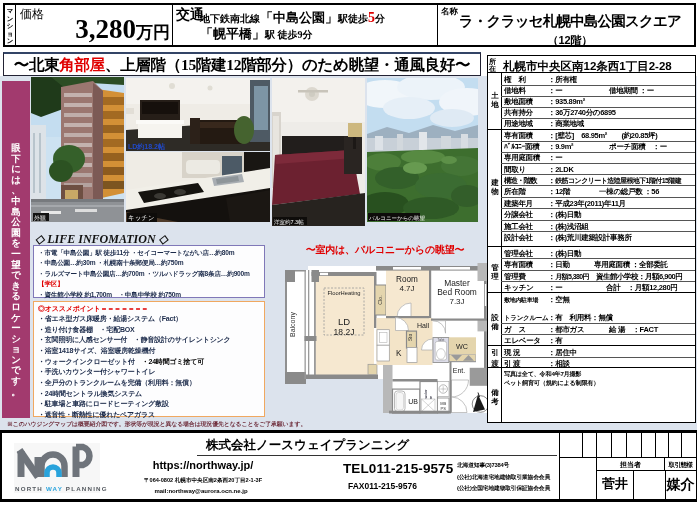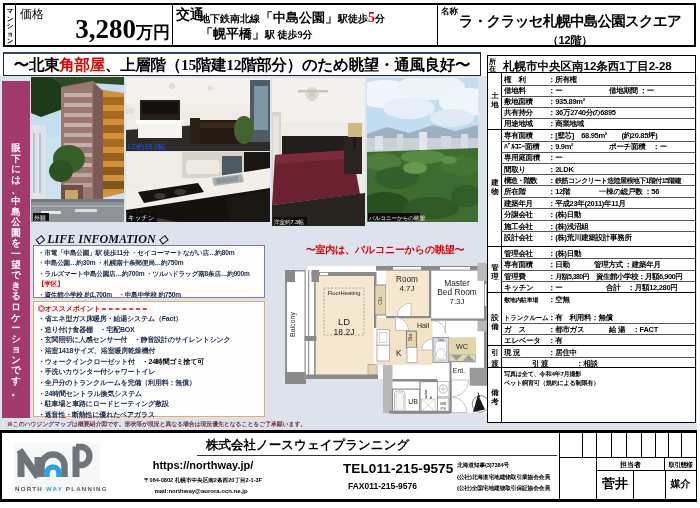--- a/index.html
+++ b/index.html
@@ -436,21 +436,21 @@
 <div class="hr1" style="top:219.5px"></div>
 
 <div class="tr" style="left:504px;top:233px"><span class="tf">設計会社</span>：(株)荒川建築設計事務所</div>
 <div class="hr1" style="top:231px"></div>
 <div class="hd" style="top:245.5px"></div>
 
 <div class="vl" style="top:263px">管<br>理</div>
 
 <div class="tr" style="left:504px;top:248.5px"><span class="tf">管理会社</span>：(株)日動</div>
 
-<div class="tr" style="left:504px;top:260px"><span class="tf">専有面積</span>：日勤<span class="t2" style="left:90px">管理方式 ：建築年月</span></div>
+<div class="tr" style="left:504px;top:260px"><span class="tf">専有面積</span>：日勤<span class="t2" style="left:90px">専用庭面積 ：全部委託</span></div>
 <div class="hr1" style="top:258px"></div>
 
 <div class="tr" style="left:504px;top:271.5px"><span class="tf">管理費</span>：<span style="font-size:7px;letter-spacing:-0.6px">月額5,380円</span><span class="t2" style="left:92px;letter-spacing:-0.5px">資生館小学校：月額6,900円</span></div>
 <div class="hr1" style="top:269.5px"></div>
 
 <div class="tr" style="left:504px;top:283px"><span class="tf">キッチン</span>：ー<span class="t2" style="left:102px">合計　：月額12,280円</span></div>
 <div class="hr1" style="top:281px"></div>
 <div class="hd" style="top:291.5px"></div>
 
 <div class="vl" style="top:313px">設<br>備</div>
@@ -464,21 +464,21 @@
 
 <div class="tr" style="left:504px;top:336px"><span class="tf">エレベータ</span>：有</div>
 <div class="hr1" style="top:334px"></div>
 <div class="hd" style="top:345px"></div>
 
 <div class="vl" style="top:347.5px">引</div>
 <div class="vl" style="top:358.5px">渡</div>
 
 <div class="tr" style="left:504px;top:347.5px"><span class="tf">現 況</span>：居住中</div>
 
-<div class="tr" style="left:532px;top:358.5px"><span class="tf">引 渡</span>：相談</div>
+<div class="tr" style="left:504px;top:358.5px"><span class="tf">引 渡</span>：相談</div>
 <div class="hr1" style="top:356.5px"></div>
 <div class="hd" style="top:367px"></div>
 
 <div class="vl" style="top:388px">備<br>考</div>
 
 <div class="tr" style="left:504px;top:370px;font-size:6.2px;line-height:8.5px">写真は全て、令和4年7月撮影<br>ペット飼育可（規約による制限有）</div>
 
 <div class="abs" style="left:0;top:430px;width:697px;height:72px;background:#fff;border-top:3px solid #000;border-bottom:3px solid #000;border-left:2px solid #000;border-right:2px solid #000"></div>
 
 <svg class="abs" style="left:14px;top:443px" width="100" height="54" viewBox="0 0 100 54">
@@ -522,13 +522,13 @@
 <div class="abs" style="left:655px;top:433px;width:1px;height:25px;background:#000"></div>
 <div class="abs" style="left:668px;top:433px;width:1px;height:25px;background:#000"></div>
 <div class="abs" style="left:681px;top:433px;width:1px;height:25px;background:#000"></div>
 
 <div class="abs" style="left:596px;top:458px;width:69px;height:13px;border-bottom:1px solid #000;border-left:1px solid #000;border-right:1px solid #000;font-size:7px;font-weight:bold;text-align:center;line-height:13px">担当者</div>
 <div class="abs" style="left:665px;top:458px;width:31px;height:13px;border-bottom:1px solid #000;font-size:6.5px;font-weight:bold;text-align:center;line-height:13px;letter-spacing:-0.5px">取引態様</div>
 
 <div class="abs" style="left:596px;top:471px;width:38px;height:28px;border-left:1px solid #000;border-right:1px solid #000;font-size:13px;font-weight:bold;text-align:center;line-height:26px">菅井</div>
 <div class="abs" style="left:665px;top:471px;width:1px;height:28px;background:#000"></div>
 
-<div class="abs" style="left:665px;top:471px;width:31px;height:28px;font-size:10px;font-weight:bold;text-align:center;line-height:26px">媒介</div>
+<div class="abs" style="left:665px;top:471px;width:31px;height:28px;font-size:14px;font-weight:bold;text-align:center;line-height:26px">媒介</div>
 
 </body></html>

